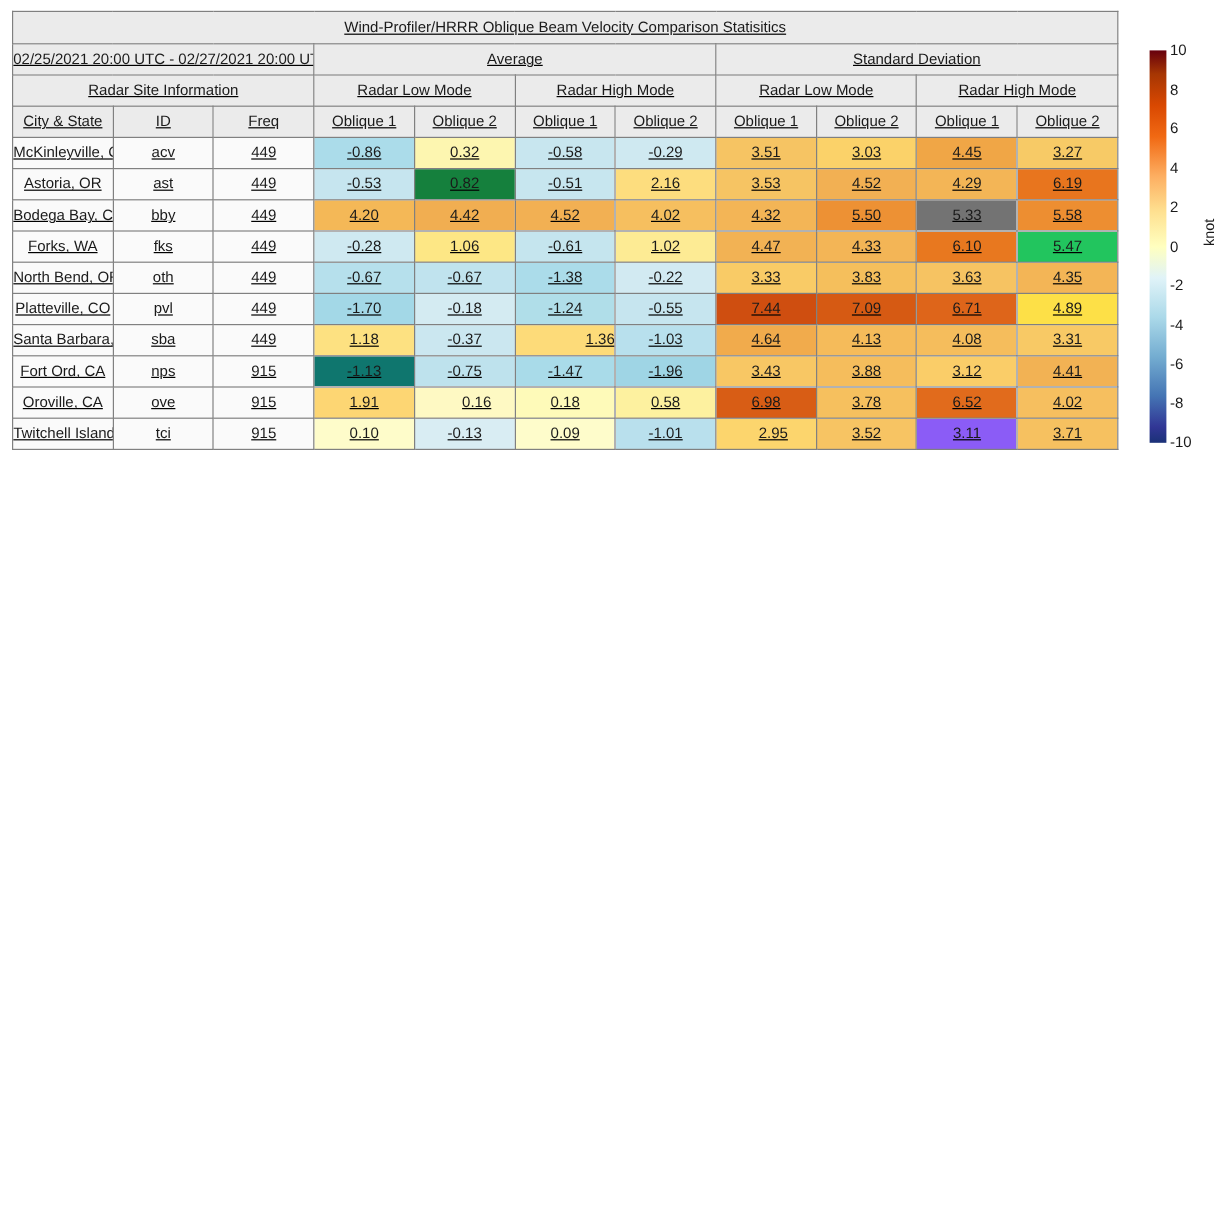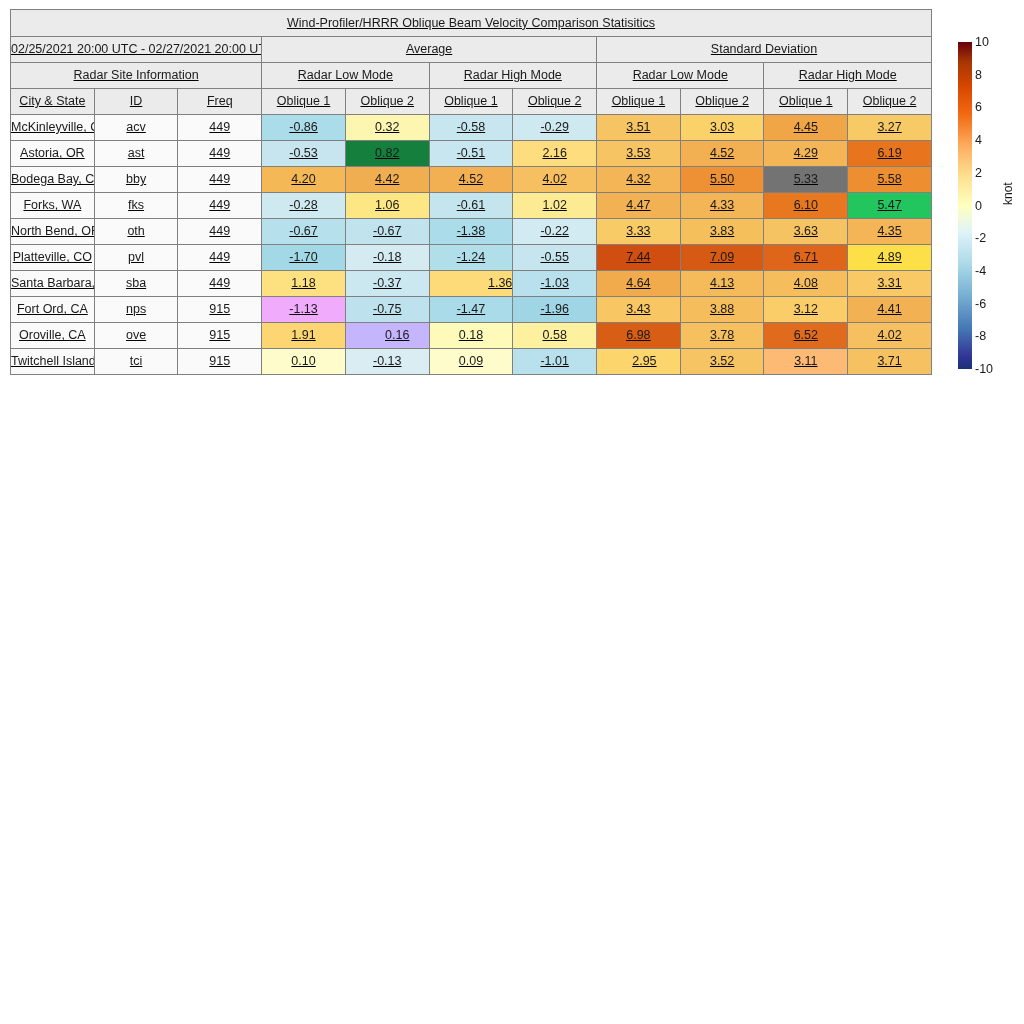--- a/index.html
+++ b/index.html
@@ -236,53 +236,53 @@
           <td class="val-col" style="background: rgb(184, 224, 237);">-1.03</td>
           <td class="val-col" style="background: rgb(241, 171, 76);">4.64</td>
           <td class="val-col" style="background: rgb(245, 187, 90);">4.13</td>
           <td class="val-col" style="background: rgb(245, 189, 92);">4.08</td>
           <td class="val-col" style="background: rgb(248, 201, 101);">3.31</td>
         </tr>
         <tr class="data-row">
           <td class="site-col">Fort Ord, CA</td>
           <td class="id-col">nps</td>
           <td class="freq-col">915</td>
-          <td class="val-col" style="background: #f0abfc;">-1.13</td>
+          <td class="val-col" style="background: #0f766e;">-1.13</td>
           <td class="val-col" style="background: rgb(190, 226, 237);">-0.75</td>
           <td class="val-col" style="background: rgb(169, 219, 233);">-1.47</td>
           <td class="val-col" style="background: rgb(159, 213, 229);">-1.96</td>
           <td class="val-col" style="background: rgb(248, 199, 100);">3.43</td>
           <td class="val-col" style="background: rgb(245, 189, 92);">3.88</td>
           <td class="val-col" style="background: rgb(250, 205, 104);">3.12</td>
           <td class="val-col" style="background: rgb(242, 178, 84);">4.41</td>
         </tr>
         <tr class="data-row">
           <td class="site-col">Oroville, CA</td>
           <td class="id-col">ove</td>
           <td class="freq-col">915</td>
           <td class="val-col" style="background: rgb(253, 214, 115);">1.91</td>
-          <td class="val-col" style="background: #c4b5fd; padding-left: 20px;">0.16</td>
+          <td class="val-col" style="background: #fef9c3; padding-left: 20px;">0.16</td>
           <td class="val-col" style="background: rgb(254, 250, 185);">0.18</td>
           <td class="val-col" style="background: rgb(253, 241, 159);">0.58</td>
           <td class="val-col" style="background: rgb(216, 93, 21);">6.98</td>
           <td class="val-col" style="background: rgb(246, 192, 94);">3.78</td>
           <td class="val-col" style="background: rgb(225, 107, 28);">6.52</td>
           <td class="val-col" style="background: rgb(246, 191, 95);">4.02</td>
         </tr>
         <tr class="data-row">
           <td class="site-col">Twitchell Island, CA</td>
           <td class="id-col">tci</td>
           <td class="freq-col">915</td>
           <td class="val-col" style="background: rgb(254, 252, 202);">0.10</td>
           <td class="val-col" style="background: rgb(217, 237, 243);">-0.13</td>
           <td class="val-col" style="background: rgb(254, 252, 203);">0.09</td>
           <td class="val-col" style="background: rgb(185, 224, 237);">-1.01</td>
           <td class="val-col" style="background: rgb(252, 213, 109); padding-left: 12px;">2.95</td>
           <td class="val-col" style="background: rgb(247, 196, 99);">3.52</td>
-          <td class="val-col" style="background: #fdba74;">3.11</td>
+          <td class="val-col" style="background: #8b5cf6;">3.11</td>
           <td class="val-col" style="background: rgb(246, 193, 96);">3.71</td>
         </tr>
       </tbody>
   </table>
 </div>
 
 <div id="colorbar-group">
   <div id="colorbar-gradient"></div>
   <div id="colorbar-ticks">
       <div class="cb-tick" style="top: 0px;">10</div>

